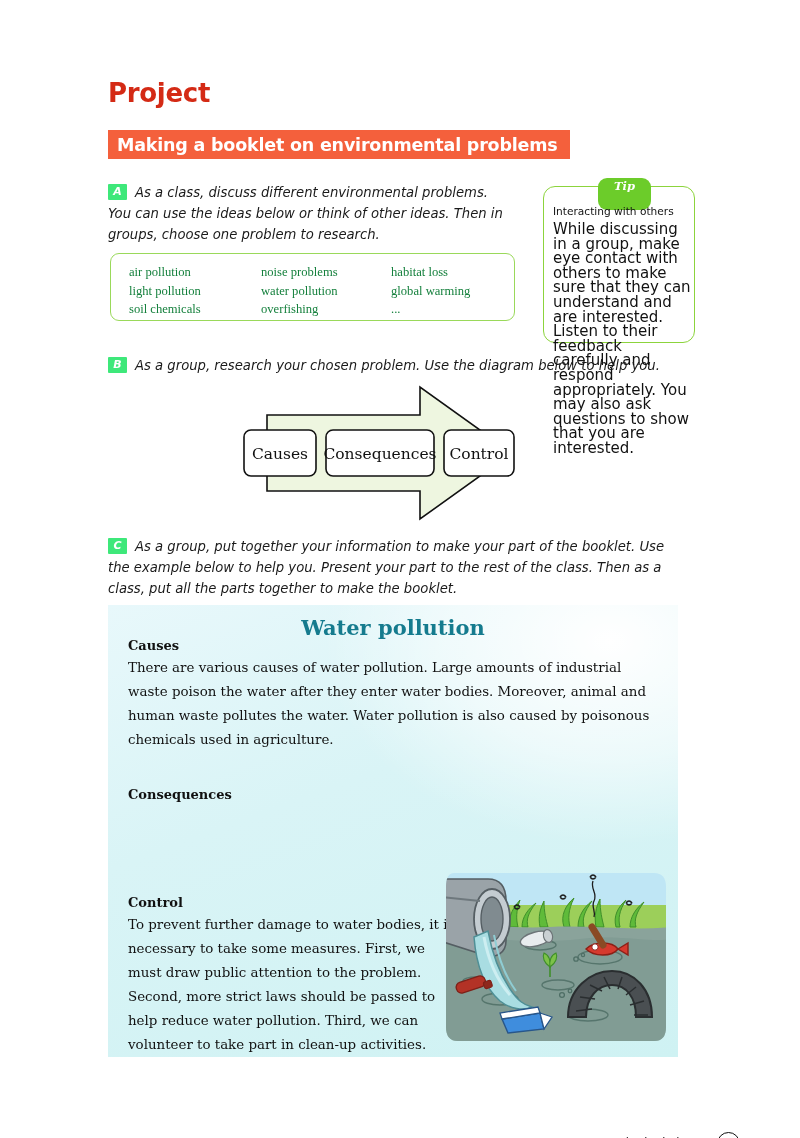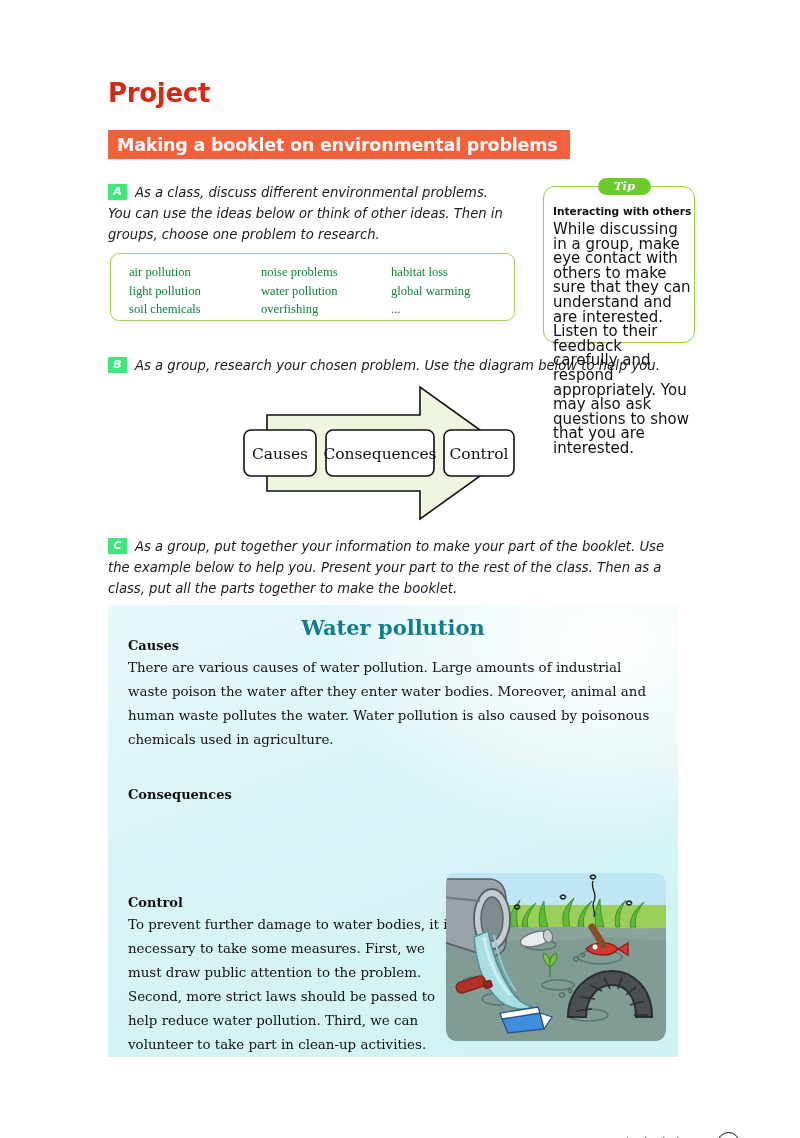--- a/index.html
+++ b/index.html
@@ -113,39 +113,39 @@
     border: 1.6px solid #8cd43c;
     border-radius: 12px;
     box-sizing: border-box;
     background: #ffffff;
   }
   .tip-pill {
     position: absolute;
     left: 598px;
     top: 178px;
     width: 53px;
-    height: 17px;
+    height: 32px;
     background: #6ccc2a;
     border-radius: 9px;
     color: #ffffff;
     font-family: "DejaVu Serif", serif;
     font-style: italic;
     font-weight: bold;
     font-size: 11.5px;
     text-align: center;
     line-height: 17px;
   }
   .tip-head {
     position: absolute;
     left: 553px;
     top: 205px;
     width: 140px;
     font-family: "DejaVu Sans", sans-serif;
     font-size: 10.6px;
-    font-weight: bold;
+    font-weight: normal;
     color: #111;
   }
   .tip-body {
     position: absolute;
     left: 553px;
     top: 222px;
     width: 138px;
     font-family: "DejaVu Sans", sans-serif;
     font-size: 15px;
     line-height: 14.6px;

